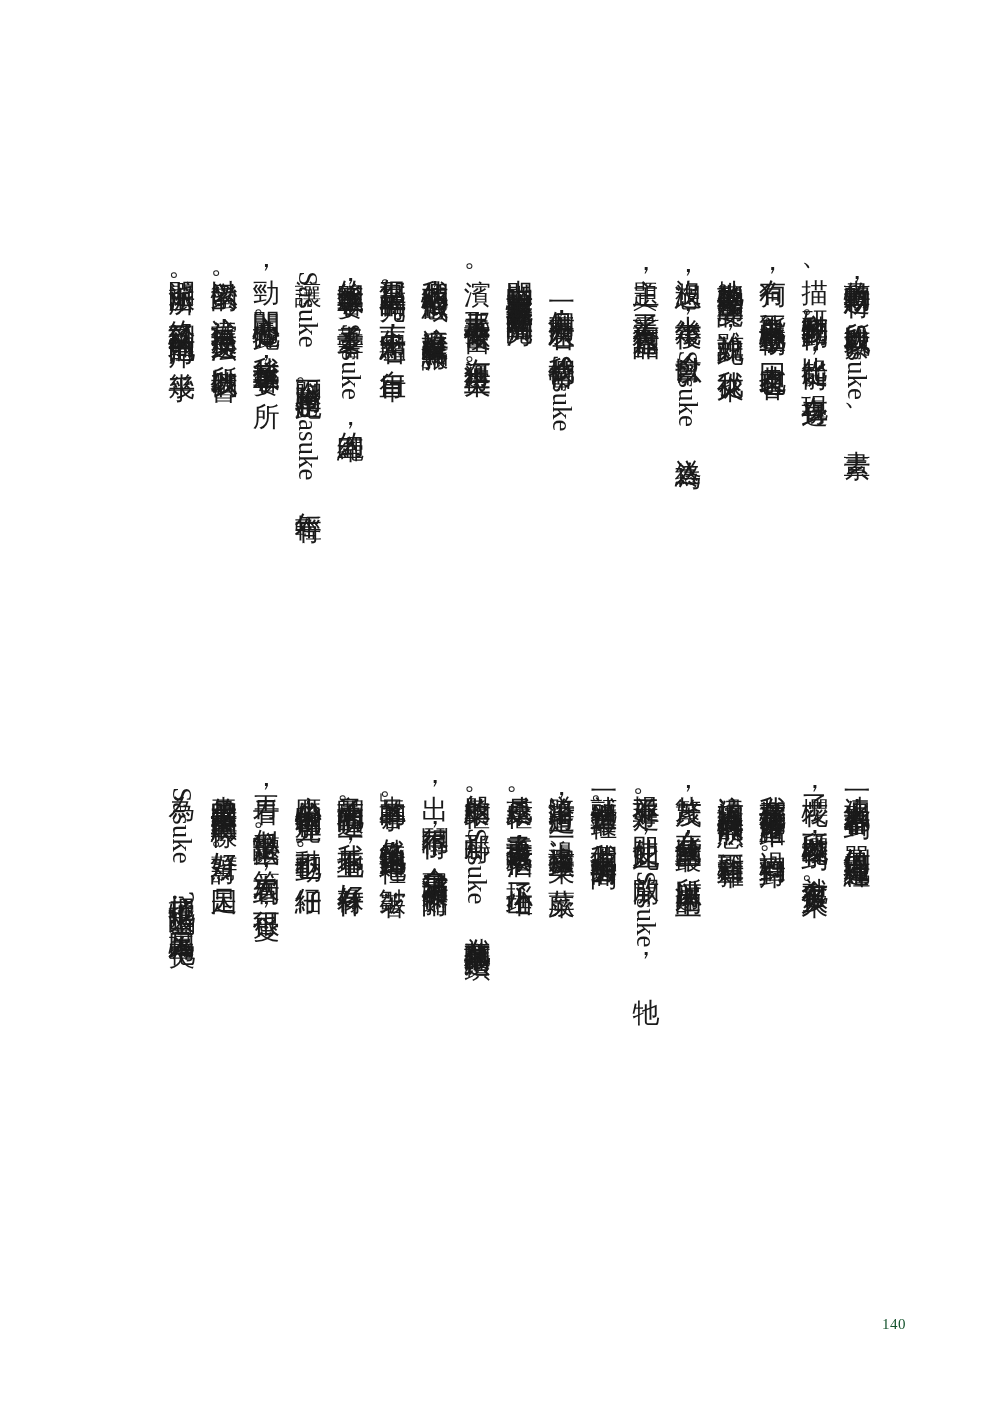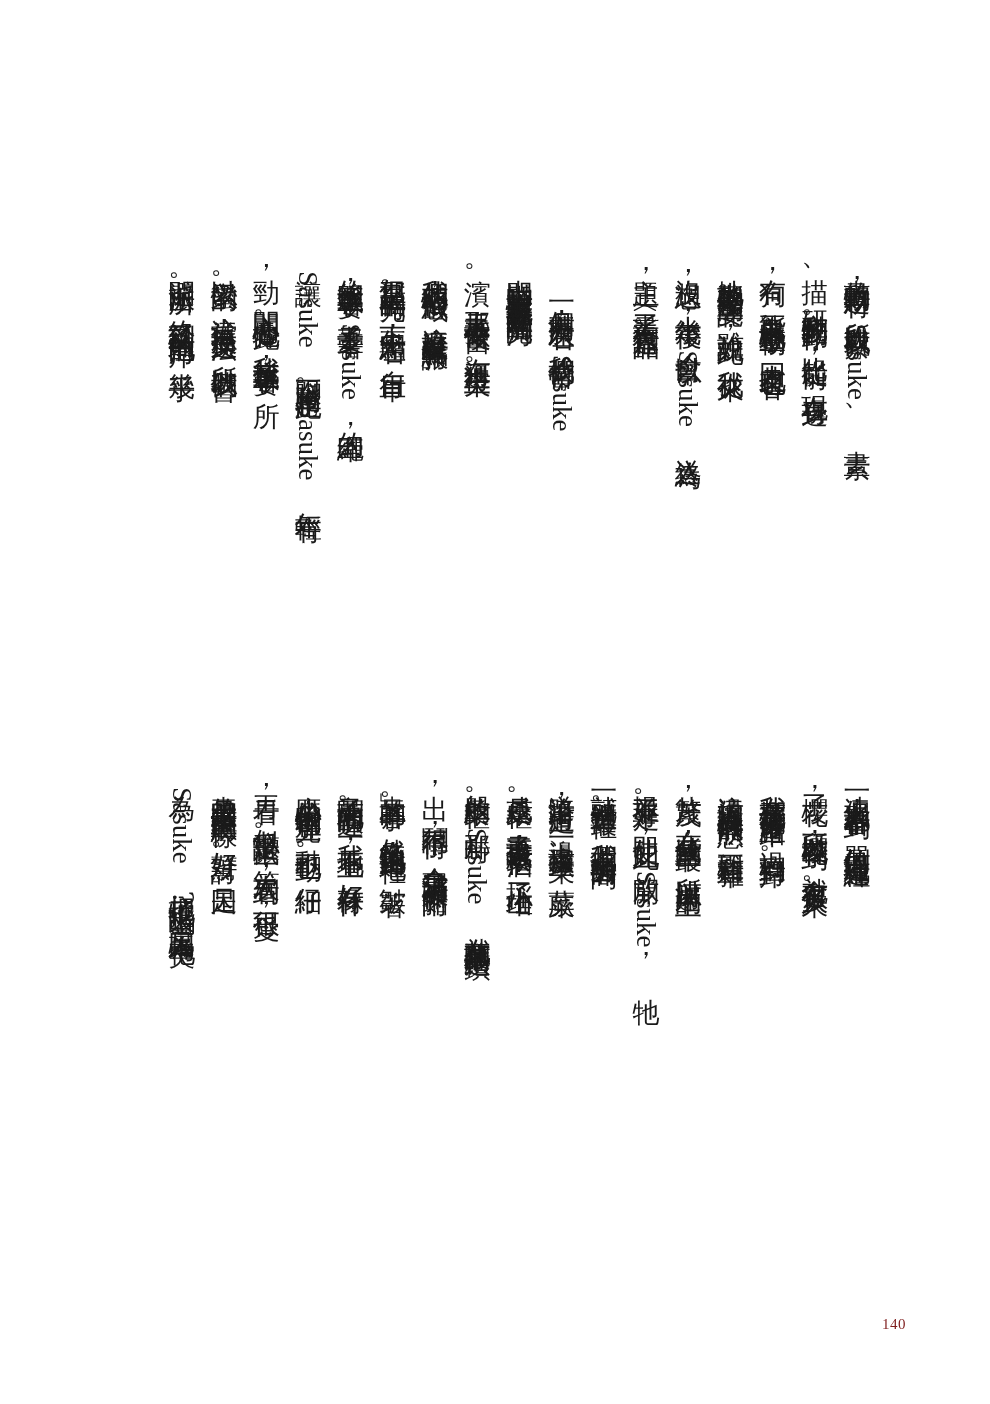--- a/index.html
+++ b/index.html
@@ -44,21 +44,21 @@
   .latin {
     font-family: "Liberation Serif", "DejaVu Serif", serif;
     letter-spacing: 0;
   }
   .page-number {
     position: absolute;
     left: 882px;
     top: 1316px;
     font-family: "Liberation Serif", "DejaVu Serif", serif;
     font-size: 15px;
-    color: #7f1d1d;
+    color: #14532d;
     letter-spacing: 0.5px;
   }
 </style>
 </head>
 <body>
 
 <div class="page">
 
   <div class="block block-top">
     <div class="col-wrap">

